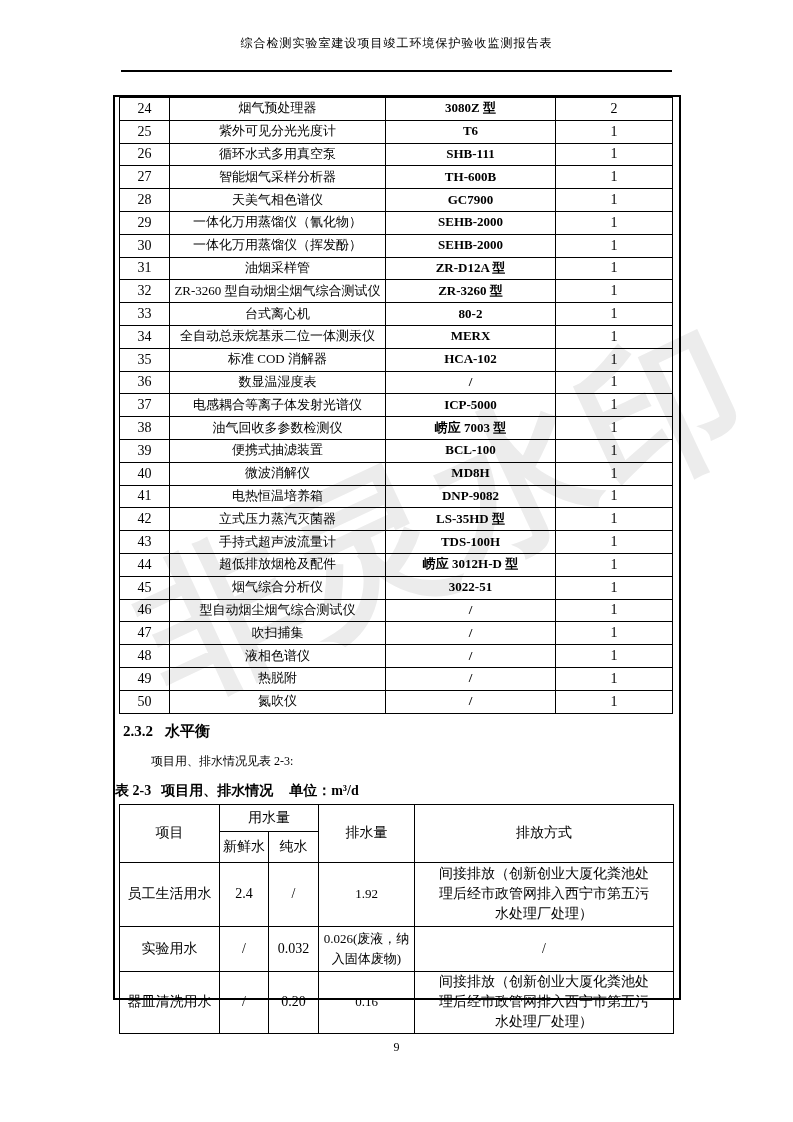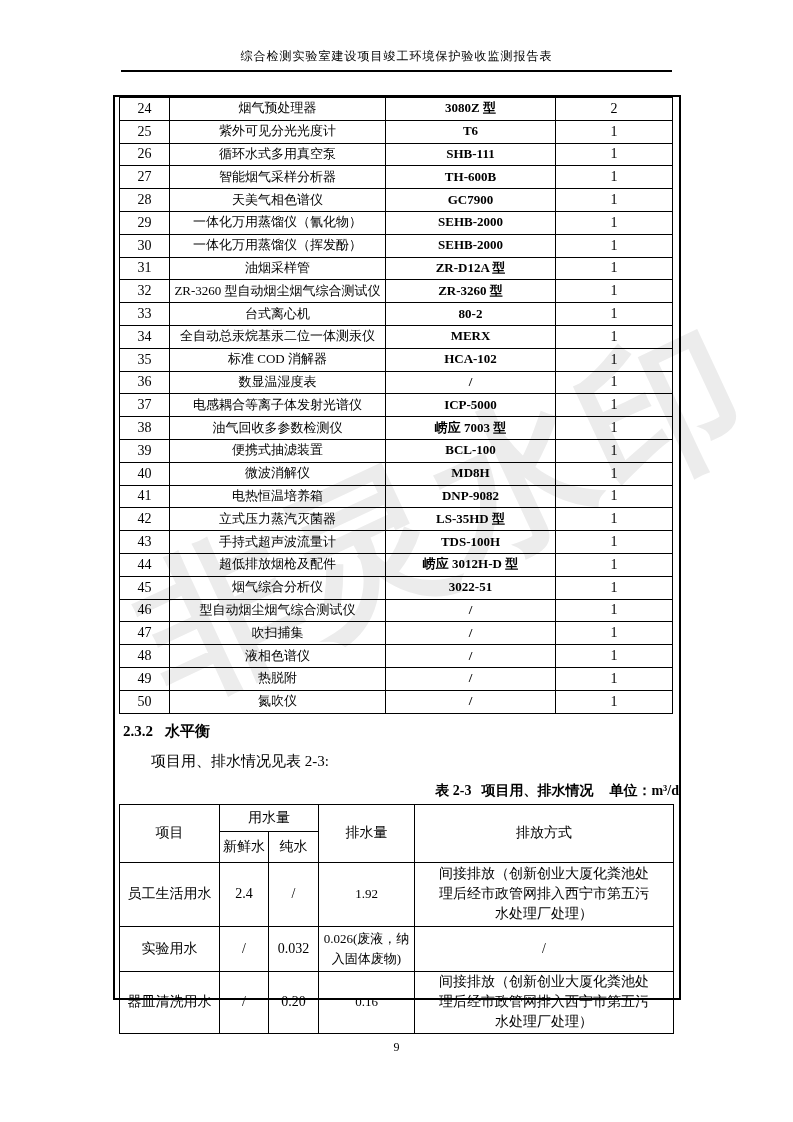--- a/index.html
+++ b/index.html
@@ -8,40 +8,40 @@
     font-family:"Liberation Serif","DejaVu Serif",serif;color:#000;
   }
   
   .watermark{
     position:absolute;left:150px;top:545px;z-index:0;
     font-size:158px;font-weight:bold;color:#ececec;white-space:nowrap;
     letter-spacing:4px;transform:rotate(-25deg);transform-origin:0 50%;
     user-select:none;pointer-events:none;
   }
   .doc-header-title{
-    position:absolute;top:48px;left:0;width:100%;z-index:1;
+    position:absolute;top:35px;left:0;width:100%;z-index:1;
     text-align:center;font-size:12px;letter-spacing:1px;
   }
   .header-rule{position:absolute;top:70px;left:121px;width:551px;border-bottom:2px solid #000;z-index:1;}
   .content-frame{
     position:absolute;left:113px;top:95px;width:568px;height:905px;z-index:1;
     border:2px solid #000;box-sizing:border-box;background:transparent;
   }
   table{border-collapse:collapse;table-layout:fixed;background:transparent;}
   td{border:1px solid #000;text-align:center;vertical-align:middle;padding:0;background:transparent;}
 
   .equip-table{margin-left:4px;width:553px;}
   .equip-table td{font-size:14px;height:21.8px;line-height:1.15;overflow:hidden;}
   .equip-table td.c-name{font-size:13px;white-space:nowrap;}
   .equip-table td.c-model{font-size:13px;white-space:nowrap;font-weight:bold;}
 
   .section-heading{margin:6px 0 0 8px;font-size:15px;font-weight:bold;line-height:22px;}
   .section-heading .sec-num{margin-right:12px;text-align:center;}
-  .body-paragraph{margin:8px 0 0 36px;font-size:15px;line-height:22px;}
-  .table-caption{margin-top:9px;text-align:right;font-size:14px;font-weight:bold;line-height:20px;}
+  .body-paragraph{margin:8px 0 0 36px;font-size:12px;line-height:22px;}
+  .table-caption{margin-top:9px;text-align:left;font-size:14px;font-weight:bold;line-height:20px;}
   .table-caption .cap-label{margin-right:10px;}
   .table-caption .cap-unit{margin-left:16px;}
 
   .water-table{margin-left:4px;margin-top:3px;width:554px;}
   .water-table td{font-size:14px;line-height:20px;}
   .water-table thead tr:nth-child(1) td{height:26px;}
   .water-table thead tr:nth-child(2) td{height:30px;}
   .water-table tbody tr:nth-child(1){height:64px;}
   .water-table tbody tr:nth-child(2){height:45px;}
   .water-table tbody tr:nth-child(3){height:62px;}

